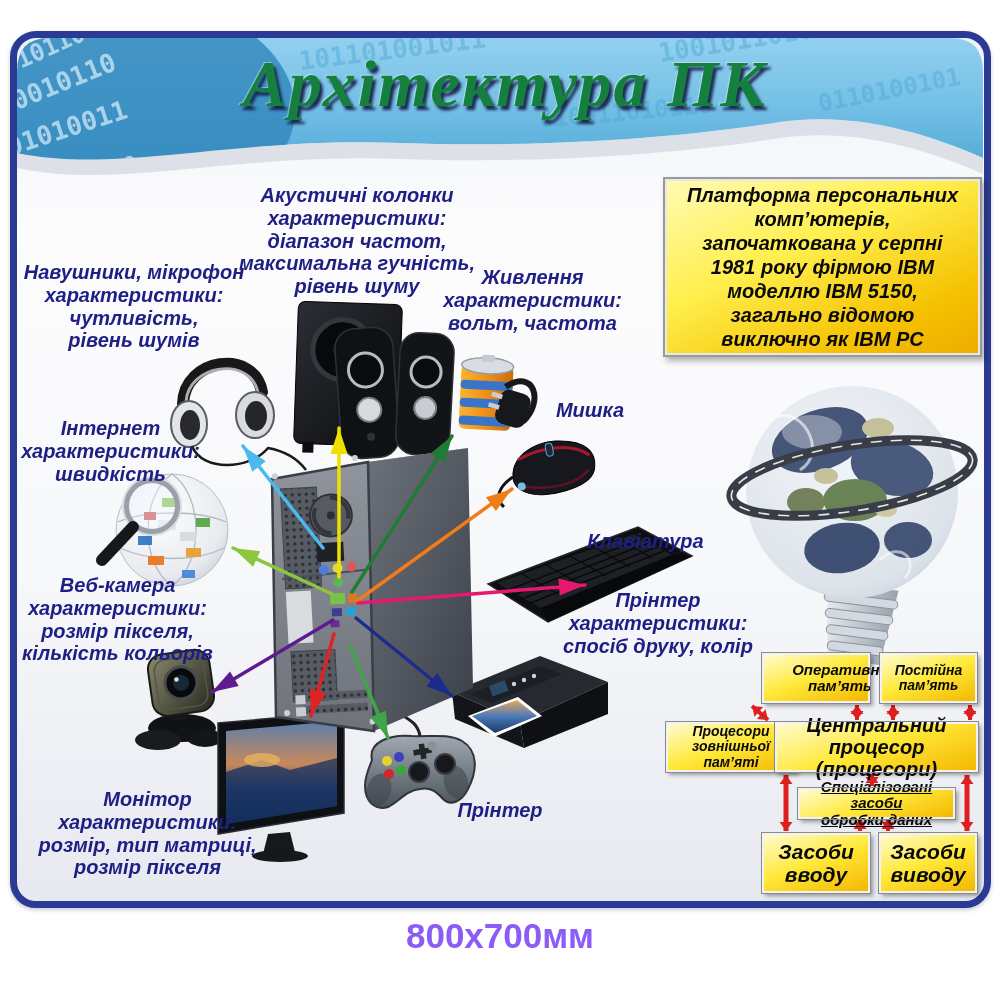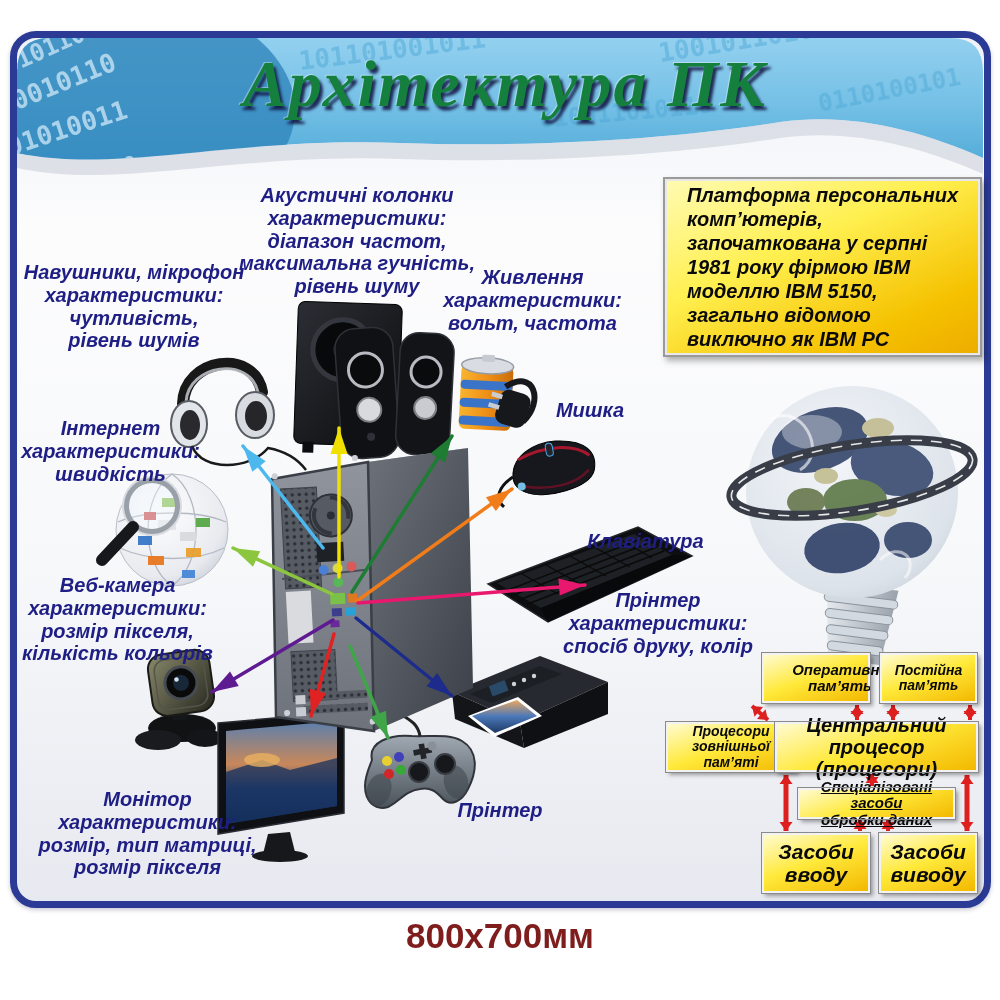--- a/index.html
+++ b/index.html
@@ -13,31 +13,31 @@
   .title{position:absolute;left:50px;top:46px;width:910px;z-index:3;text-align:center;
          font-family:"Liberation Serif","DejaVu Serif",serif;font-style:italic;font-weight:bold;
          font-size:66px;color:#15803d;letter-spacing:2px;
          text-shadow:3px 4px 3px rgba(15,15,60,.85),-1px -1px 0 rgba(255,255,255,.35);}
   .lbl{position:absolute;z-index:3;text-align:center;white-space:pre-line;
        color:#1e1e85;font-weight:bold;font-style:italic;font-size:20px;line-height:1.14;}
   .infobox{position:absolute;left:663px;top:177px;width:319px;height:180px;z-index:3;
        background:linear-gradient(155deg,#fffbb4 0%,#ffef4e 40%,#f5c100 78%,#edac00 100%);
        border:2px solid #9a9a9a;box-shadow:inset 0 0 0 2px #e8e8e8,3px 4px 6px rgba(0,0,0,.3);
        box-sizing:border-box;display:flex;align-items:center;justify-content:center;}
-  .infobox div{text-align:left;white-space:pre-line;color:#0a0a0a;
+  .infobox div{text-align:center;white-space:pre-line;color:#0a0a0a;
        font-weight:bold;font-style:italic;font-size:20px;line-height:1.2;}
   .dbox{position:absolute;z-index:3;box-sizing:border-box;
        background:linear-gradient(160deg,#fffbd0 0%,#ffe93a 48%,#f3b800 100%);
        border:2px solid #f2f2f2;outline:1px solid #8a8a8a;
        box-shadow:3px 3px 4px rgba(0,0,0,.35);
        display:flex;align-items:center;justify-content:center;}
   .dbox div{text-align:center;white-space:pre-line;color:#0a0a0a;
        font-weight:bold;font-style:italic;line-height:1.1;}
   .caption{position:absolute;left:0;top:916px;width:1000px;z-index:3;text-align:center;
-       font-size:35px;font-weight:bold;color:#7f1d1d;}
+       font-size:35px;font-weight:bold;color:#8b5cf6;}
 </style>
 </head>
 <body>
 
 <div class="poster"></div>
 
 <svg id="art" viewBox="0 0 1000 1000">
   <defs>
     <linearGradient id="bannerG" x1="0" y1="0" x2="0" y2="1">
       <stop offset="0" stop-color="#93d0ef"></stop>

